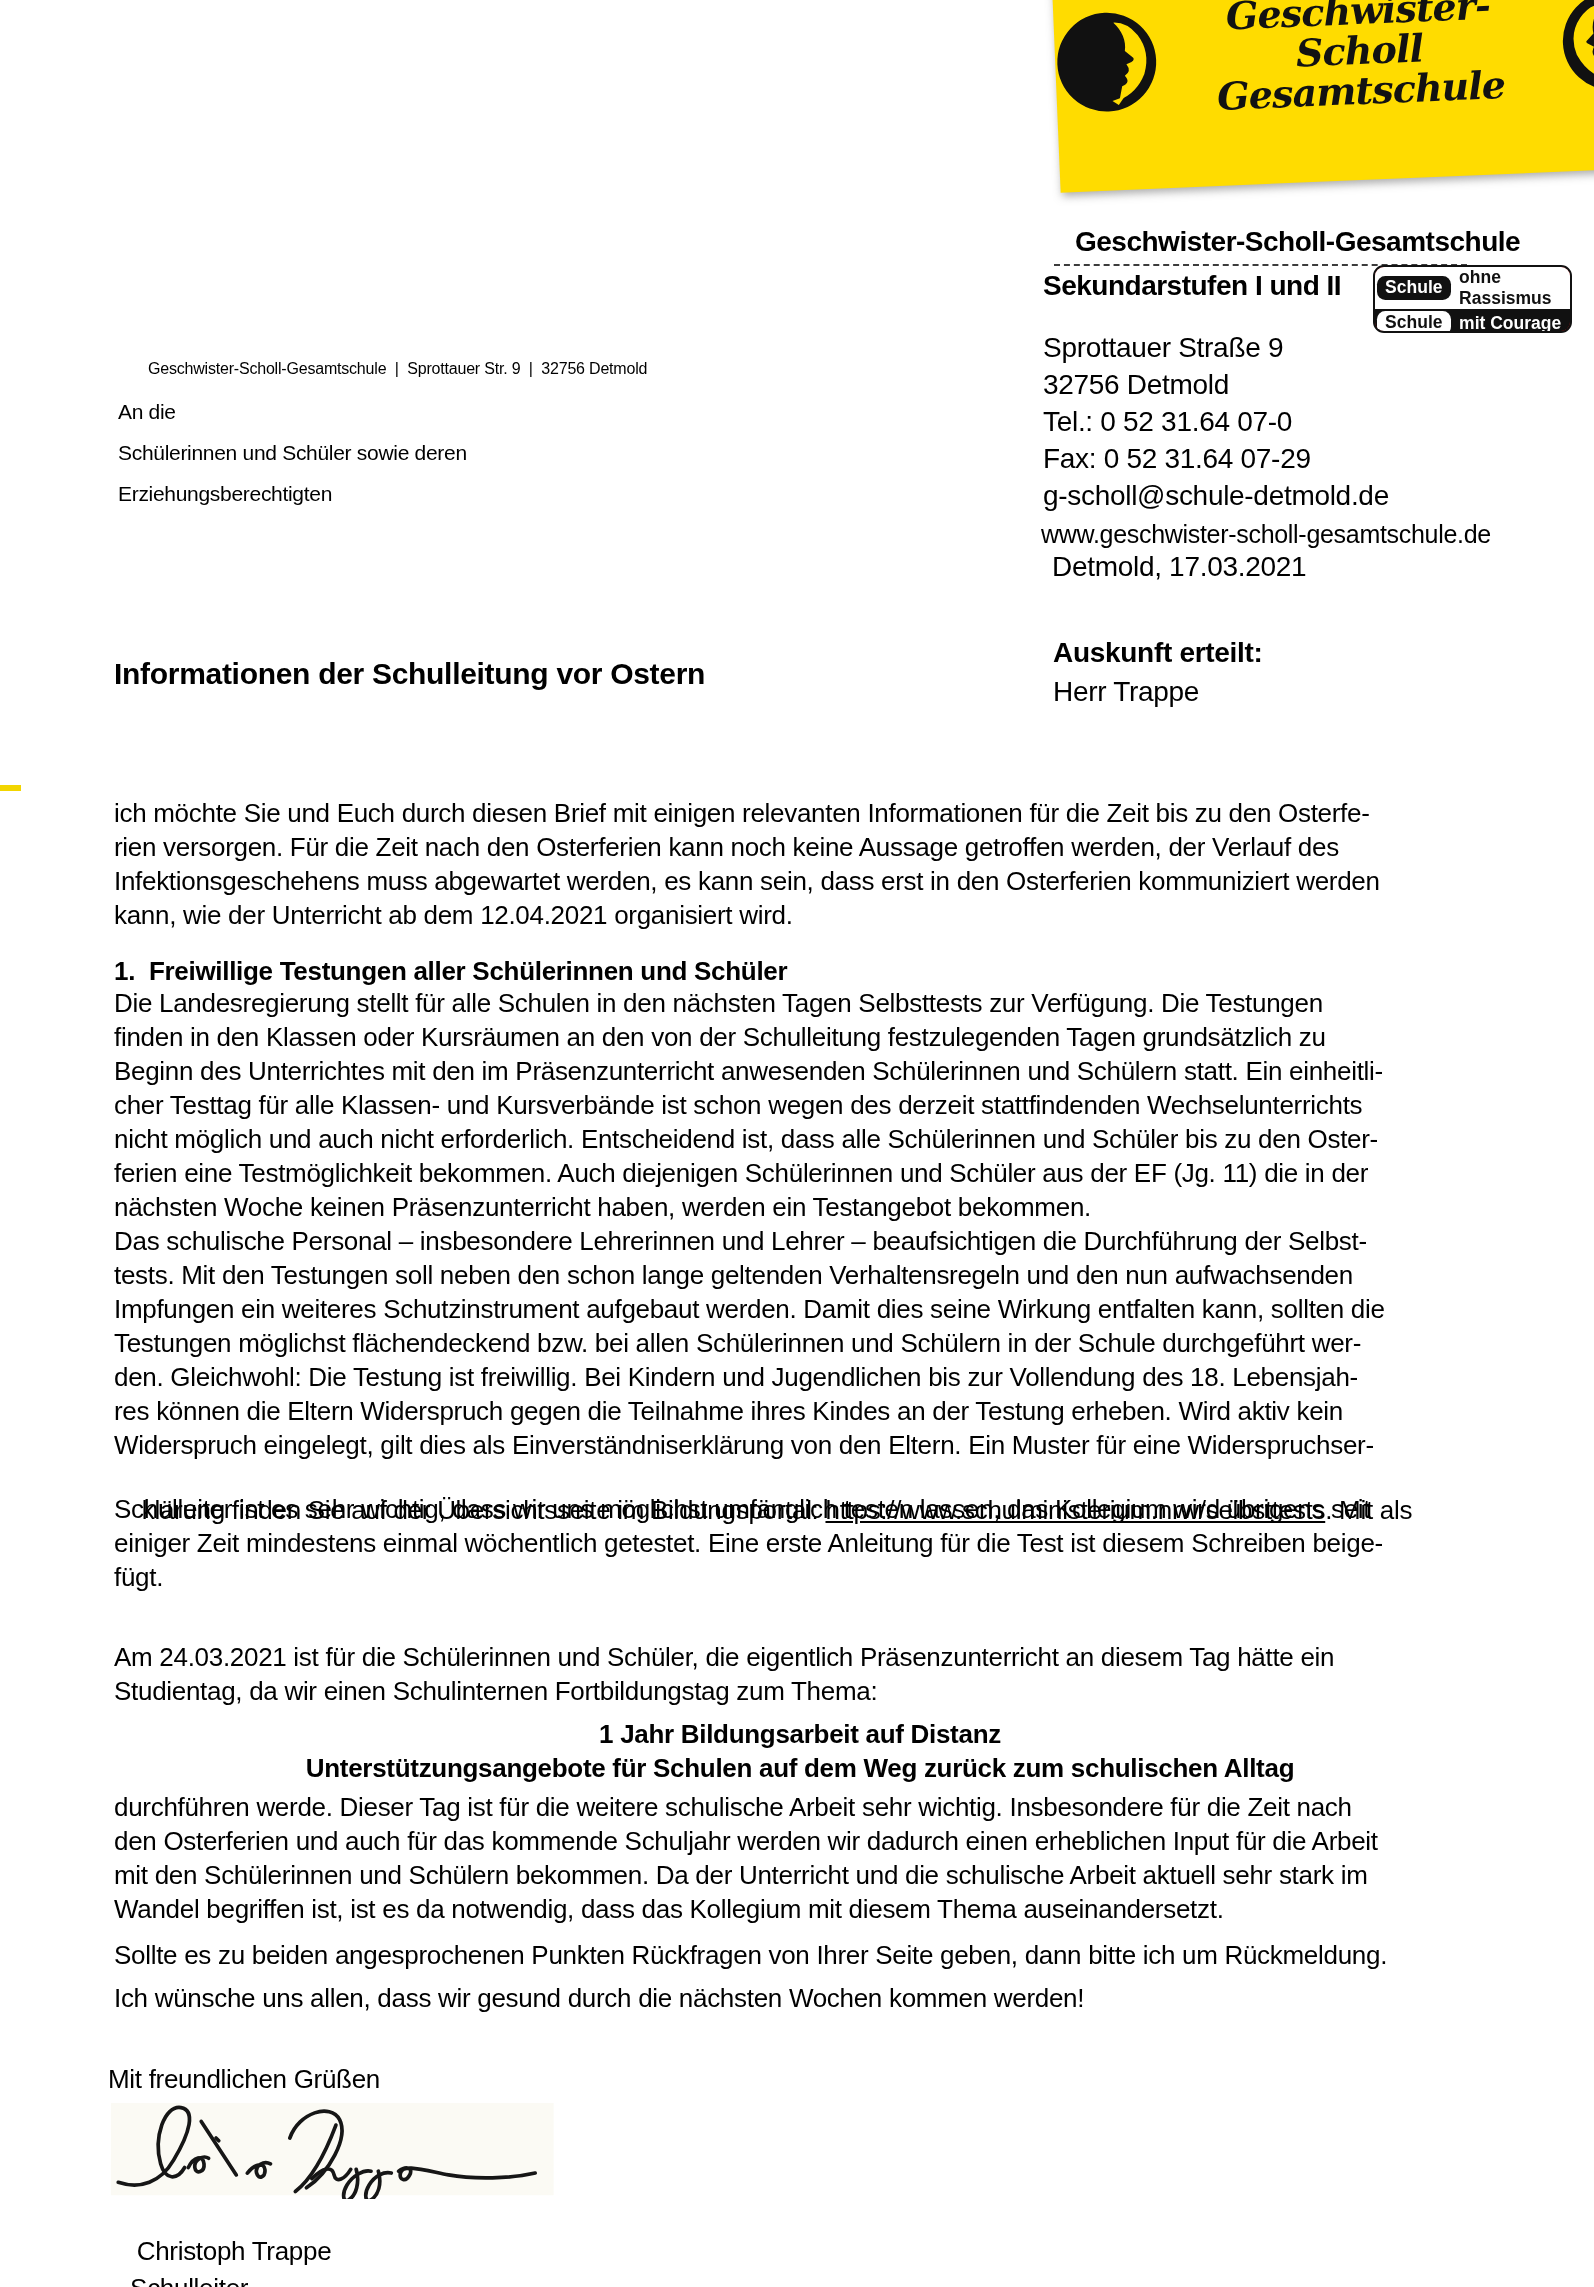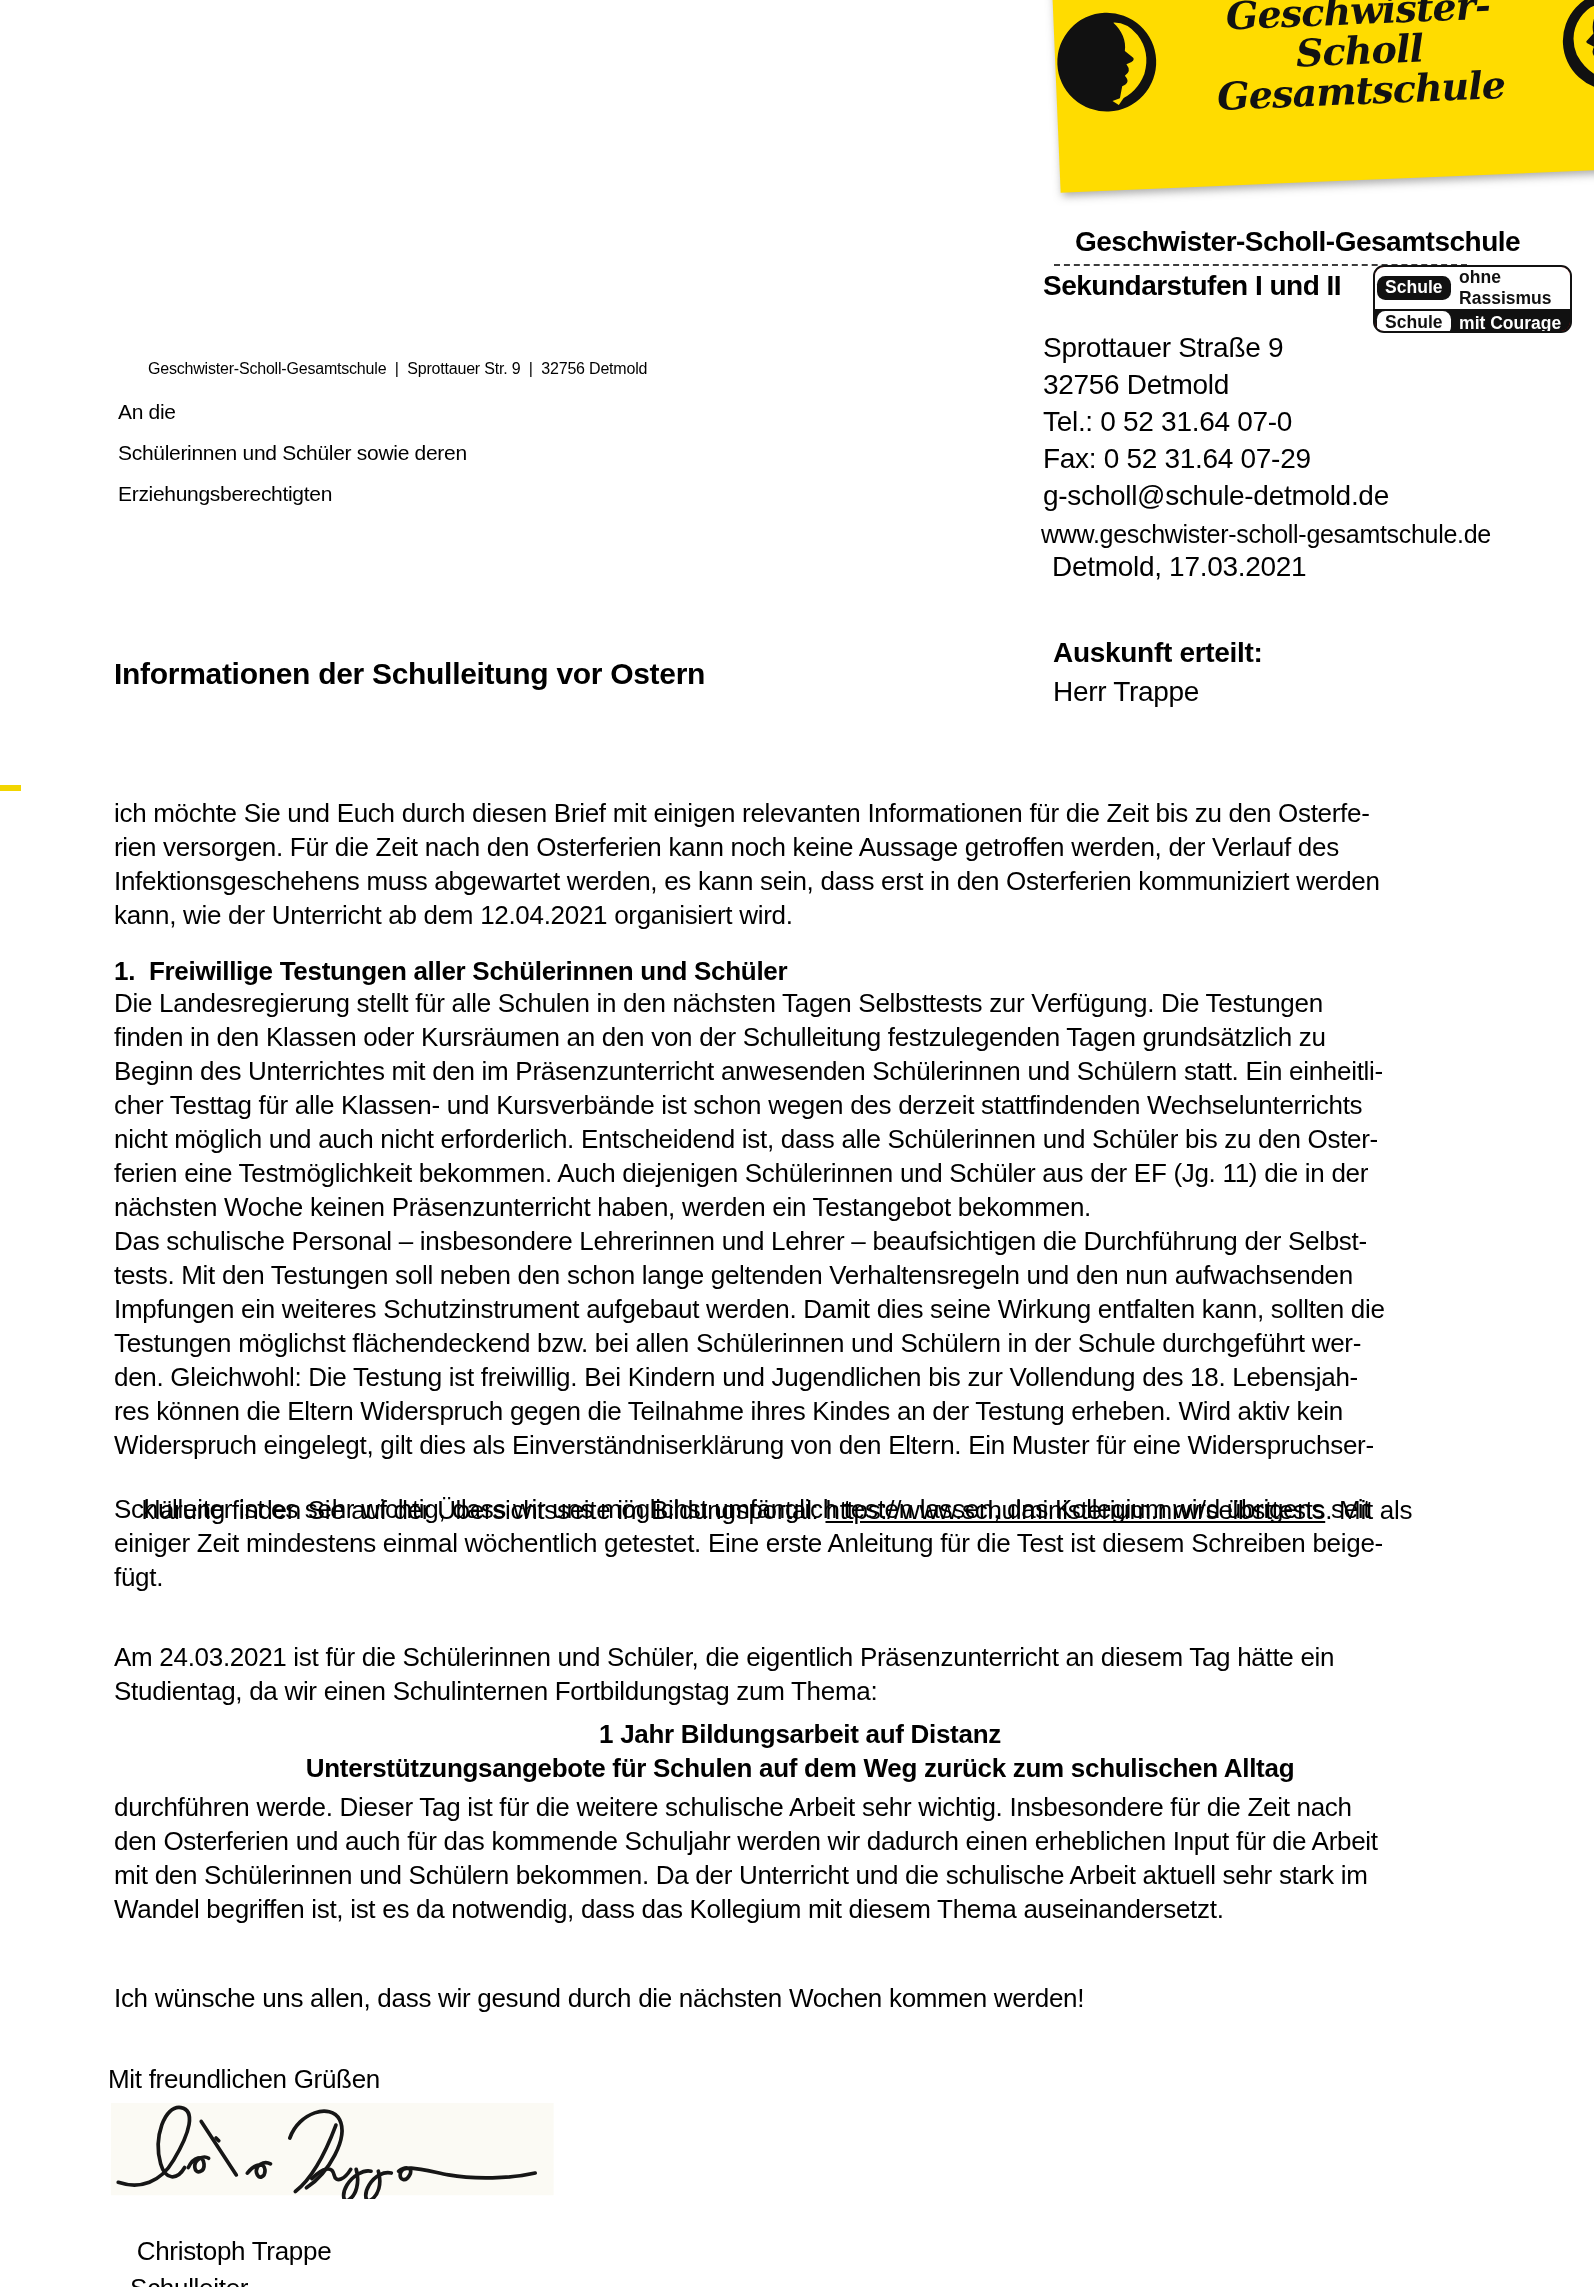--- a/index.html
+++ b/index.html
@@ -120,20 +120,21 @@
 fügt.</div>
 
   <div class="txt" style="left:114px;top:1640px;">Am 24.03.2021 ist für die Schülerinnen und Schüler, die eigentlich Präsenzunterricht an diesem Tag hätte ein
 Studientag, da wir einen Schulinternen Fortbildungstag zum Thema:</div>
   <div class="txt b center" style="left:114px;top:1717px;width:1372px;line-height:34px;">1 Jahr Bildungsarbeit auf Distanz
 Unterstützungsangebote für Schulen auf dem Weg zurück zum schulischen Alltag</div>
   <div class="txt" style="left:114px;top:1790px;">durchführen werde. Dieser Tag ist für die weitere schulische Arbeit sehr wichtig. Insbesondere für die Zeit nach
 den Osterferien und auch für das kommende Schuljahr werden wir dadurch einen erheblichen Input für die Arbeit
 mit den Schülerinnen und Schülern bekommen. Da der Unterricht und die schulische Arbeit aktuell sehr stark im
 Wandel begriffen ist, ist es da notwendig, dass das Kollegium mit diesem Thema auseinandersetzt.</div>
+  <div class="txt" style="left:114px;top:1938px;">Sollte es zu beiden angesprochenen Punkten Rückfragen von Ihrer Seite geben, dann bitte ich um Rückmeldung.</div>
   <div class="txt" style="left:114px;top:1981px;">Ich wünsche uns allen, dass wir gesund durch die nächsten Wochen kommen werden!</div>
 
   <div class="txt" style="left:108px;top:2062px;">Mit freundlichen Grüßen</div>
 
   <div class="sig-wrap">
     <svg width="452" height="98" viewBox="0 0 490 106">
       <rect x="2" y="2" width="480" height="100" fill="#fbfaf4"></rect>
       <g fill="none" stroke="#161616" stroke-width="4" stroke-linecap="round" stroke-linejoin="round">
         <path d="M10 88 C34 96 56 88 70 64 C88 34 94 10 78 7 C60 4 48 40 56 68 C61 86 74 86 82 72"></path>
         <path d="M86 72 C92 60 102 58 103 68 C104 77 94 80 93 72 C92 64 102 58 108 62"></path>

